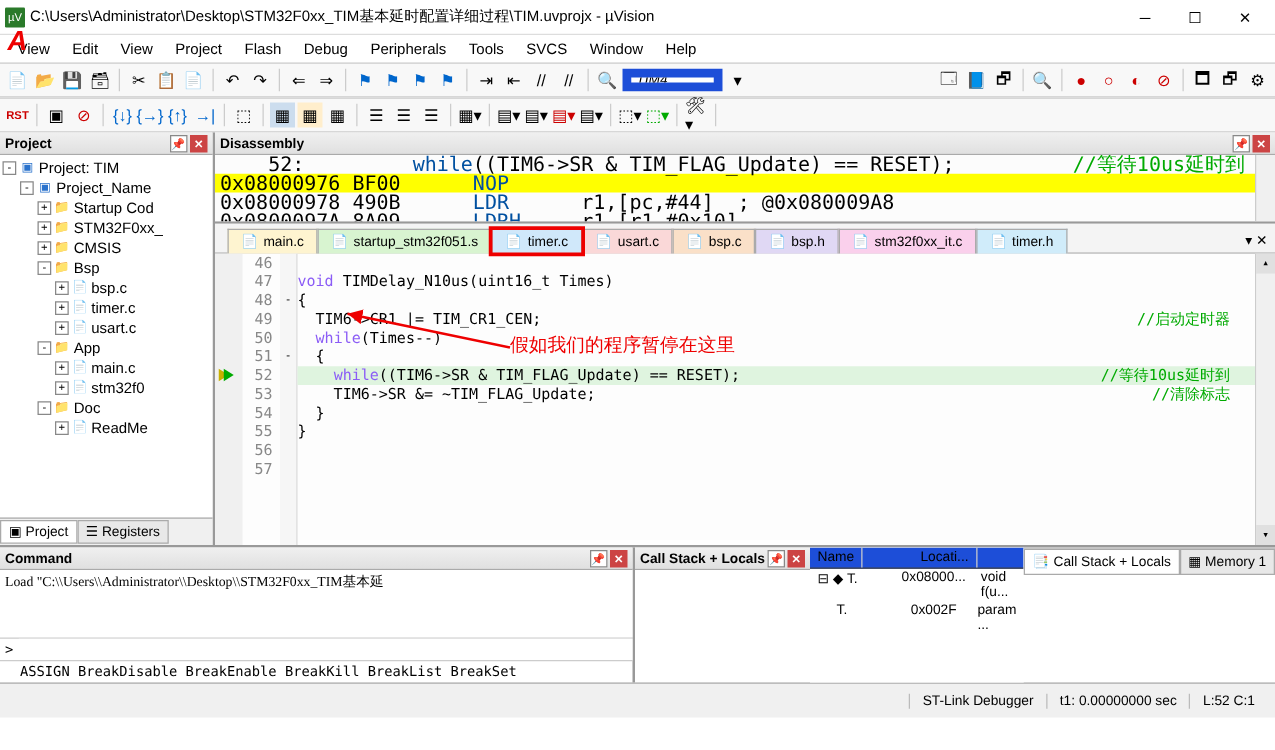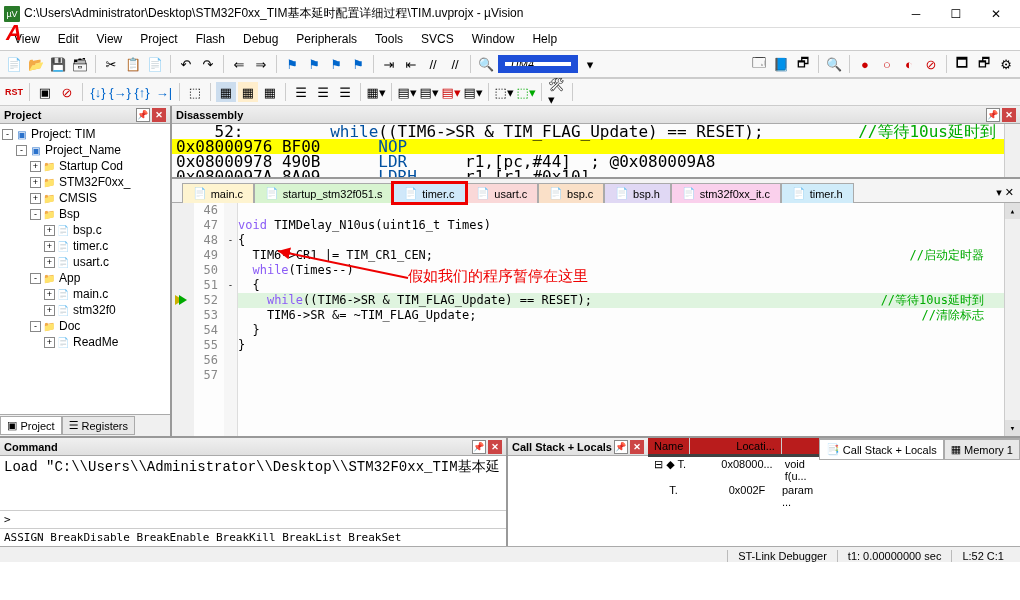--- a/index.html
+++ b/index.html
@@ -60,33 +60,33 @@
 .cline .kw { color: #8b5cf6; }
 .cline .green { color: #0a0; }
 .cline.current { background: #dff4df; }
 .bp-arrow { position: absolute; left: 3px; width: 16px; height: 14px; display: flex; align-items: center; }
 .bp-arrow::before { content: ""; border-left: 8px solid #c8b000; border-top: 5px solid transparent; border-bottom: 5px solid transparent; }
 .bp-arrow::after { content: ""; border-left: 8px solid #0a0; border-top: 5px solid transparent; border-bottom: 5px solid transparent; margin-left: -4px; }
 .red-annotation { position: absolute; color: #e00; font-size: 15px; font-family: "Microsoft YaHei", sans-serif; pointer-events: none; }
 .red-arrow-svg { position: absolute; pointer-events: none; }
 .lower { display: flex; height: 110px; border-top: 2px solid #999; }
 .cmd-panel { width: 508px; border-right: 2px solid #999; display: flex; flex-direction: column; }
-.cmd-body { flex: 1; font-family: Liberation Mono, monospace; font-size: 14px; padding: 2px 4px; background: #fff; }
+.cmd-body { flex: 1; font-family: Liberation Serif, serif; font-size: 11px; padding: 2px 4px; background: #fff; }
 .cmd-input-row { display: flex; border-top: 1px solid #ccc; }
 .cmd-prompt { padding: 2px 4px; font-family: Consolas, monospace; }
 .cmd-input { flex: 1; border: none; outline: none; font-family: Consolas, monospace; font-size: 11px; }
-.cmd-footer { border-top: 1px solid #ccc; padding: 2px 4px; font-family: Consolas, monospace; font-size: 11px; white-space: nowrap; overflow: hidden; }
+.cmd-footer { border-top: 1px solid #ccc; padding: 2px 16px; font-family: Consolas, monospace; font-size: 11px; white-space: nowrap; overflow: hidden; }
 .stack-panel { flex: 1; display: flex; }
 .stack-body { flex: 1; background: #fff; font-size: 11px; overflow: hidden; }
-.stack-hdr-row { display: flex; border-bottom: 3px solid #404040; background: #b91c1c; gap: 40px; }
+.stack-hdr-row { display: flex; border-bottom: 1px solid #404040; background: #1d4ed8; gap: 40px; }
 .stack-hdr-row div { padding: 2px 6px; border-right: 1px solid #ccc; }
 .stack-row { display: flex; }
 .stack-row div { padding: 1px 6px; }
 .stack-tabs { height: 22px; border-top: 1px solid #aaa; display: flex; background: #f0f0f0; }
-.statusbar { height: 16px; border-top: 1px solid #aaa; background: #f0f0f0; display: flex; align-items: flex-end; font-size: 11px; padding: 0 6px; }
+.statusbar { height: 28px; border-top: 1px solid #aaa; background: #f0f0f0; display: flex; align-items: center; font-size: 11px; padding: 0 6px; }
 .statusbar .cell { border-left: 1px solid #bbb; padding: 0 10px; }
 .scrollbar-v { width: 16px; background: #f0f0f0; border-left: 1px solid #ccc; display: flex; flex-direction: column; }
 .sbtn { height: 16px; display: flex; align-items: center; justify-content: center; background: #e0e0e0; font-size: 9px; cursor: pointer; }
 .sthumb { flex: 1; background: #f0f0f0; }
 </style>
 </head>
 <body>
 
 <div class="titlebar">
   <span class="icon">µV</span>

